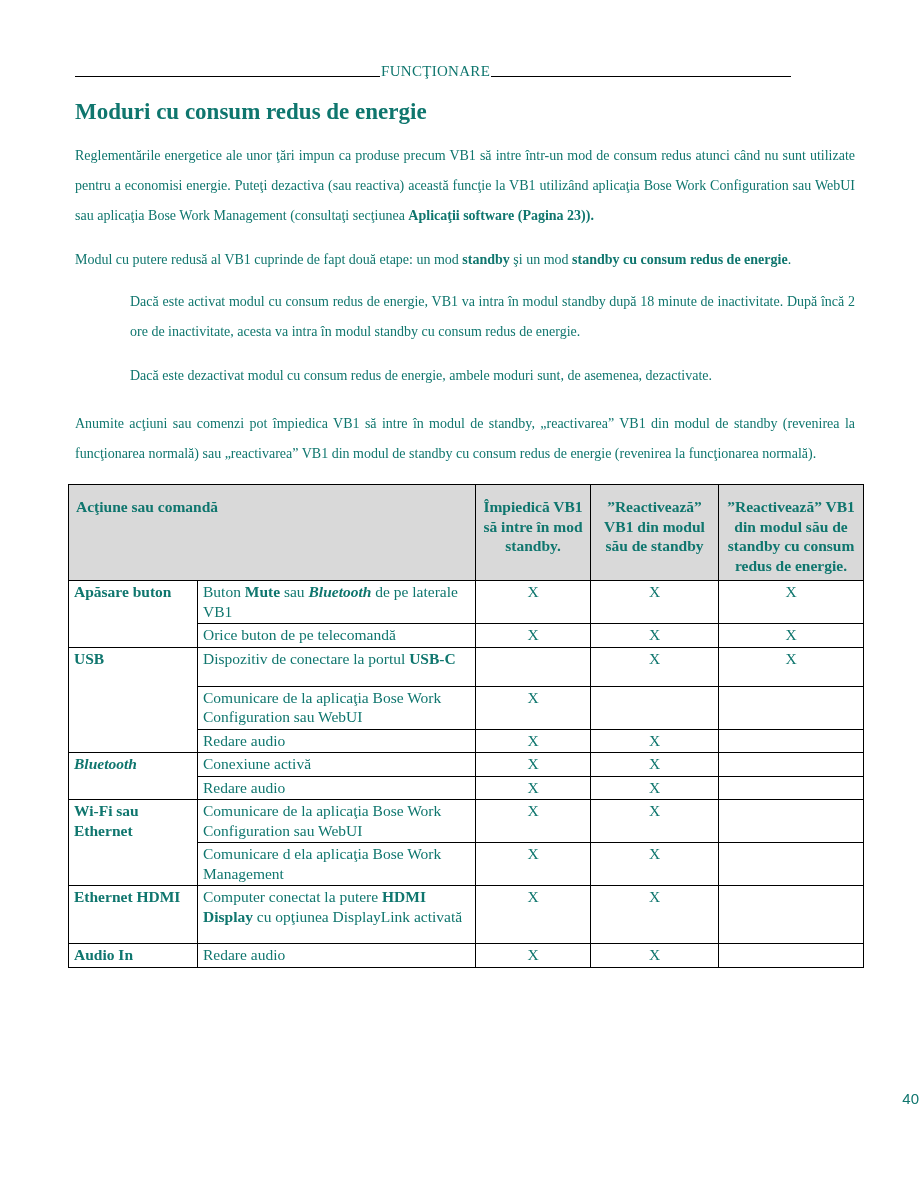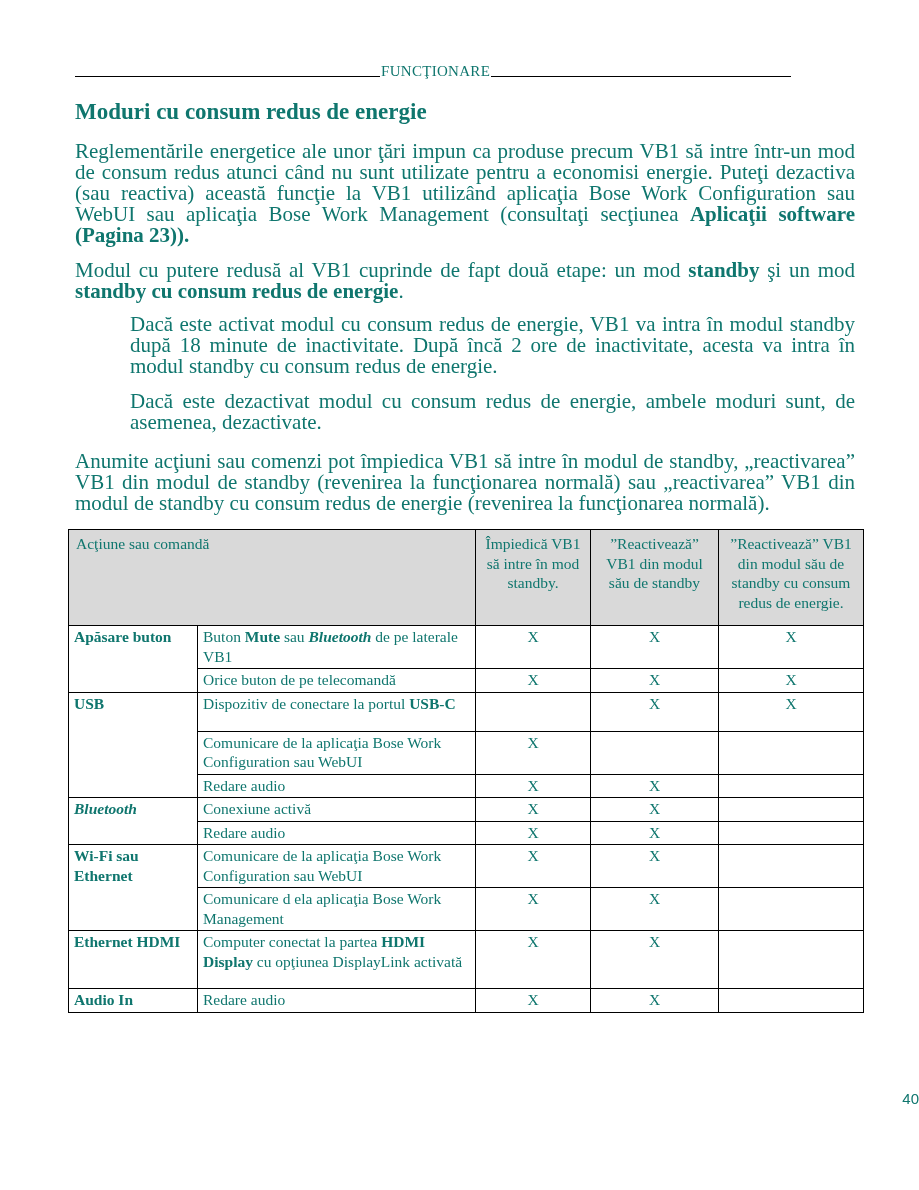--- a/index.html
+++ b/index.html
@@ -27,22 +27,22 @@
   .rule-right{flex:1;}
   .rule-word{padding:0 1px;white-space:nowrap;}
 
   h1.doc-title{
     font-size:23px;
     font-weight:bold;
     margin:19px 0 0 0;
     line-height:1.1;
   }
   .para{
-    font-size:21px;
-    line-height:21px;
+    font-size:14px;
+    line-height:30px;
     text-align:justify;
     margin:0;
   }
   .p1{margin-top:17px;}
   .p2{margin-top:14px;}
   .note{margin-left:55px;}
   .note1{margin-top:12px;}
   .note2{margin-top:14px;}
   .p3{margin-top:18px;}
 
@@ -59,24 +59,24 @@
     line-height:19.5px;
   }
   table.modes th, table.modes td{
     border:1px solid #000;
     vertical-align:top;
     padding:1px 5px 2px 5px;
     overflow:hidden;
   }
   table.modes thead th{
     background:#d9d9d9;
-    font-weight:normal;
+    font-weight:bold;
     text-align:center;
     height:96px;
-    padding-top:4px;
+    padding-top:12px;
     box-sizing:border-box;
   }
   table.modes thead th.action-head{
     text-align:left;
     padding-left:7px;
   }
   td.cat-cell{padding-left:7px;}
   td.desc-cell{padding-left:8px;}
   td.mark-cell{text-align:center;}
   tr.row-2l td{height:39px;box-sizing:border-box;}
@@ -185,21 +185,21 @@
           <td class="mark-cell"></td>
         </tr>
         <tr class="row-2l">
           <td class="desc-cell"><span>Comunicare d ela aplicaţia Bose Work Management</span></td>
           <td class="mark-cell">X</td>
           <td class="mark-cell">X</td>
           <td class="mark-cell"></td>
         </tr>
         <tr class="row-3l">
           <td class="cat-cell" rowspan="1"><span class="seg-b">Ethernet HDMI</span></td>
-          <td class="desc-cell"><span>Computer conectat la partea </span><span class="seg-b">HDMI Display</span><span> cu opţiunea DisplayLink activată</span></td>
+          <td class="desc-cell"><span>Computer conectat la putere </span><span class="seg-b">HDMI Display</span><span> cu opţiunea DisplayLink activată</span></td>
           <td class="mark-cell">X</td>
           <td class="mark-cell">X</td>
           <td class="mark-cell"></td>
         </tr>
         <tr class="row-1l">
           <td class="cat-cell" rowspan="1"><span class="seg-b">Audio In</span></td>
           <td class="desc-cell"><span>Redare audio</span></td>
           <td class="mark-cell">X</td>
           <td class="mark-cell">X</td>
           <td class="mark-cell"></td>

